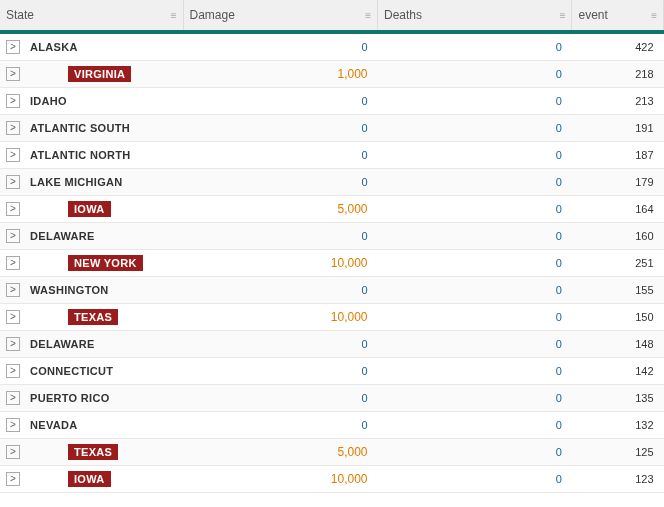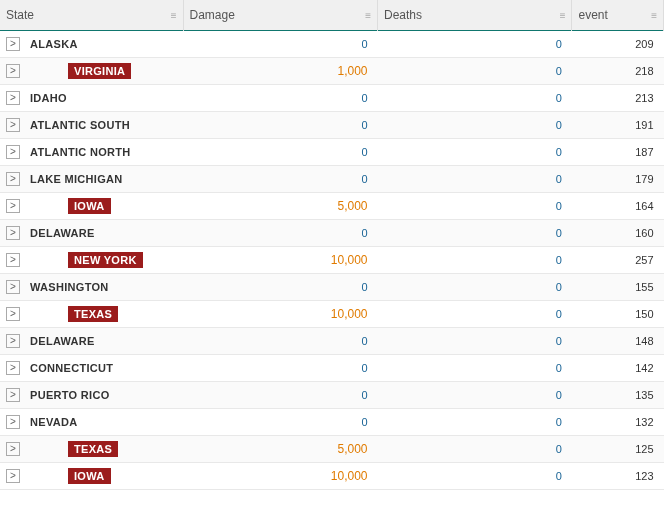--- a/index.html
+++ b/index.html
@@ -19,21 +19,21 @@
     }
     .table-container {
       width: 664px;
     }
     table {
       width: 100%;
       border-collapse: collapse;
     }
     thead tr {
       background: #f0f0f0;
-      border-bottom: 1px solid #0f766e;
+      border-bottom: 4px solid #0f766e;
     }
     thead th {
       text-align: left;
       padding: 8px 6px;
       font-weight: normal;
       color: #555;
       font-size: 12px;
       border-right: 1px solid #ddd;
       white-space: nowrap;
     }
@@ -153,21 +153,21 @@
     <tbody id="table-body">
     <tr>
           <td>
     <div class="state-cell">
       <span class="expand-btn">&gt;</span>
       <span class="state-label normal">ALASKA</span>
     </div>
   </td>
           <td class="num-cell"><span class="value-blue">0</span></td>
           <td class="num-cell"><span class="value-blue">0</span></td>
-          <td class="num-cell"><span class="value-normal">209</span></td>
+          <td class="num-cell"><span class="value-normal">422</span></td>
         </tr>
         <tr>
           <td>
     <div class="state-cell">
       <span class="expand-btn">&gt;</span>
       <span class="state-label highlight">VIRGINIA</span>
     </div>
   </td>
           <td class="num-cell"><span class="value-orange">1,000</span></td>
           <td class="num-cell"><span class="value-blue">0</span></td>
@@ -241,21 +241,21 @@
         </tr>
         <tr>
           <td>
     <div class="state-cell">
       <span class="expand-btn">&gt;</span>
       <span class="state-label highlight">NEW YORK</span>
     </div>
   </td>
           <td class="num-cell"><span class="value-orange">10,000</span></td>
           <td class="num-cell"><span class="value-blue">0</span></td>
-          <td class="num-cell"><span class="value-normal">257</span></td>
+          <td class="num-cell"><span class="value-normal">251</span></td>
         </tr>
         <tr>
           <td>
     <div class="state-cell">
       <span class="expand-btn">&gt;</span>
       <span class="state-label normal">WASHINGTON</span>
     </div>
   </td>
           <td class="num-cell"><span class="value-blue">0</span></td>
           <td class="num-cell"><span class="value-blue">0</span></td>

